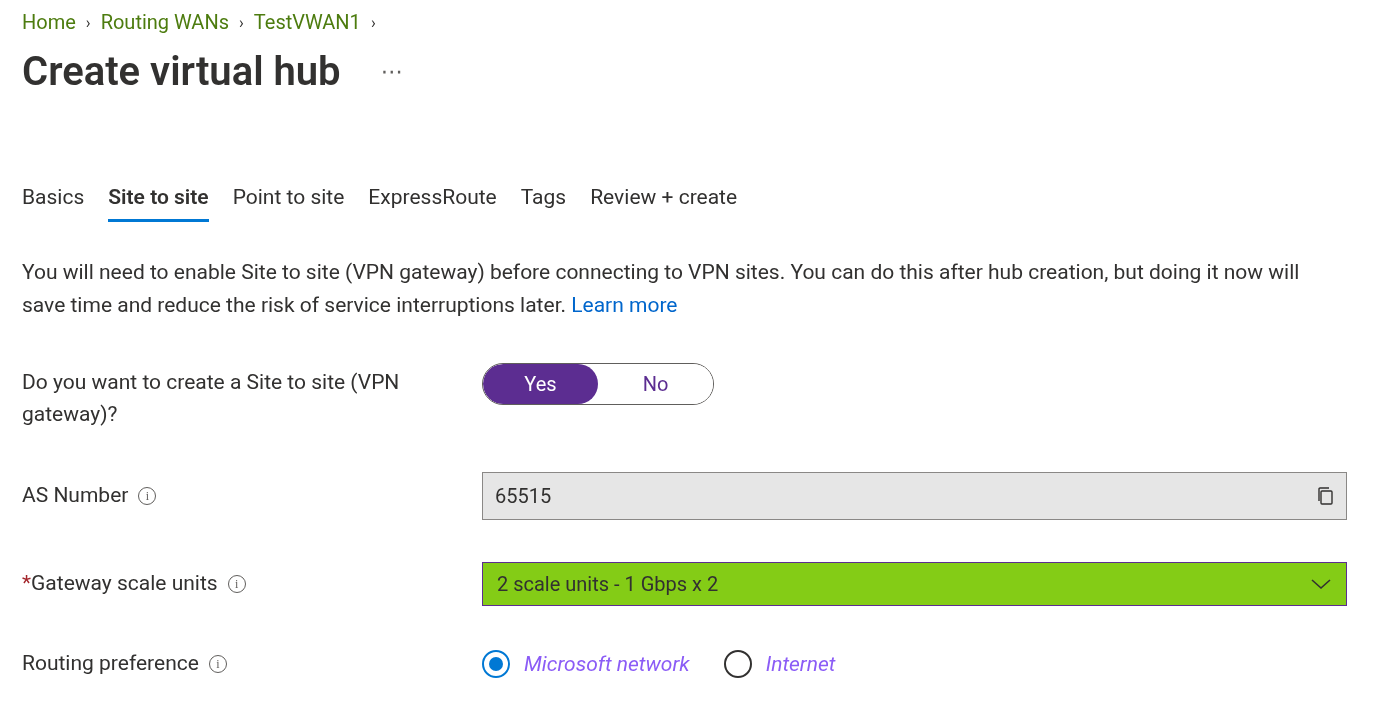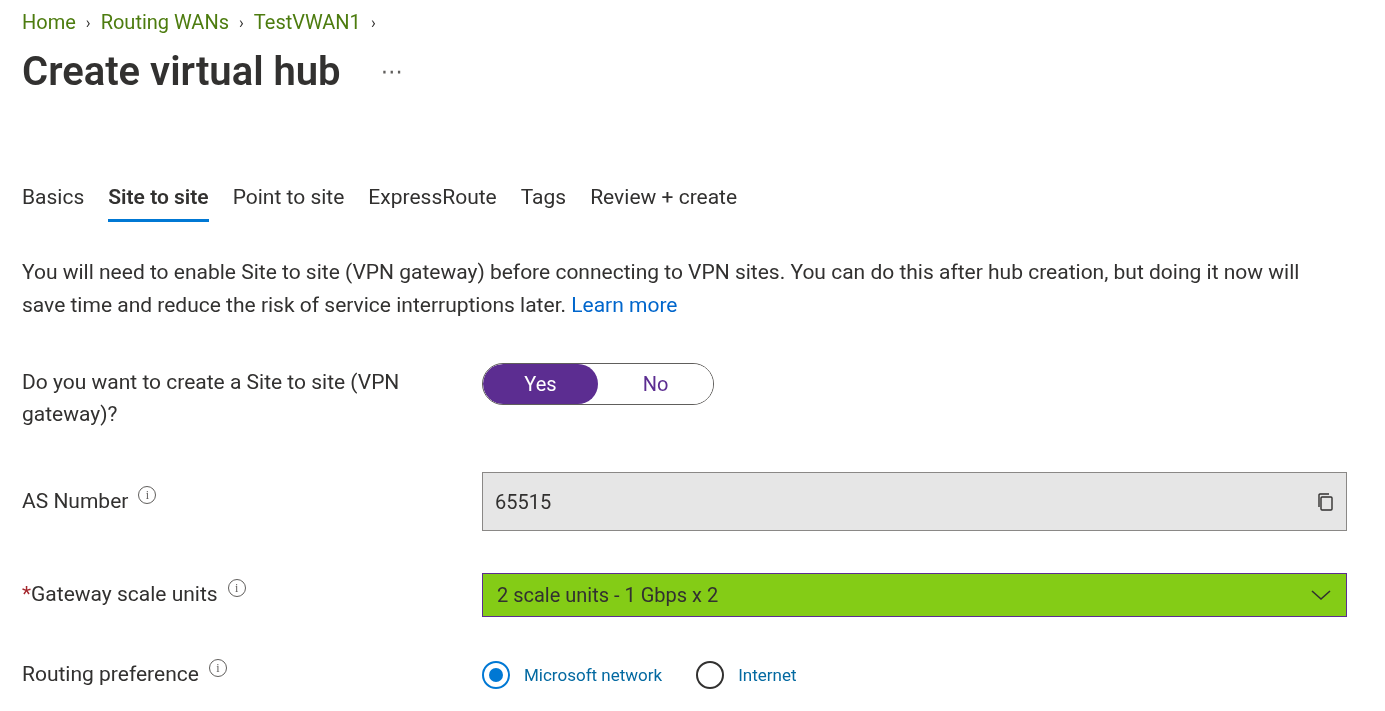--- a/index.html
+++ b/index.html
@@ -90,21 +90,21 @@
       width: 460px;
       flex-shrink: 0;
       font-size: 21px;
       color: #323130;
       display: flex;
       align-items: flex-start;
       gap: 10px;
       line-height: 1.5;
       padding-top: 4px;
     }
-    .form-label-col.center { padding-top:0; }
+    .form-label-col.center { align-items: center; padding-top:0; }
     .required-star { color: #a4262c; }
     .info-icon {
       display: inline-flex;
       align-items: center;
       justify-content: center;
       width: 18px;
       height: 18px;
       border: 1.5px solid #605e5c;
       border-radius: 50%;
       font-size: 12px;
@@ -144,21 +144,21 @@
       border-radius: 999px;
     }
 
     
     .readonly-field {
       display: flex;
       align-items: center;
       justify-content: space-between;
       width: 865px;
       max-width: 100%;
-      height: 59px;
+      height: 48px;
       background: #e6e6e6;
       border: 1px solid #8a8886;
       padding: 0 12px;
       font-size: 20px;
       color: #323130;
     }
     .copy-icon {
       cursor: pointer;
       color: #323130;
     }
@@ -185,22 +185,23 @@
     .radio-group {
       display: flex;
       align-items: center;
       gap: 34px;
     }
     .radio-option {
       display: flex;
       align-items: center;
       gap: 14px;
       cursor: pointer;
-      font-size: 17px;
-      color: #0369a1;
+      font-size: 21px;
+      color: #8b5cf6;
+      font-style: italic;
     }
     .radio-circle {
       width: 28px;
       height: 28px;
       border: 2px solid #323130;
       border-radius: 50%;
       display: flex;
       align-items: center;
       justify-content: center;
       flex-shrink: 0;

